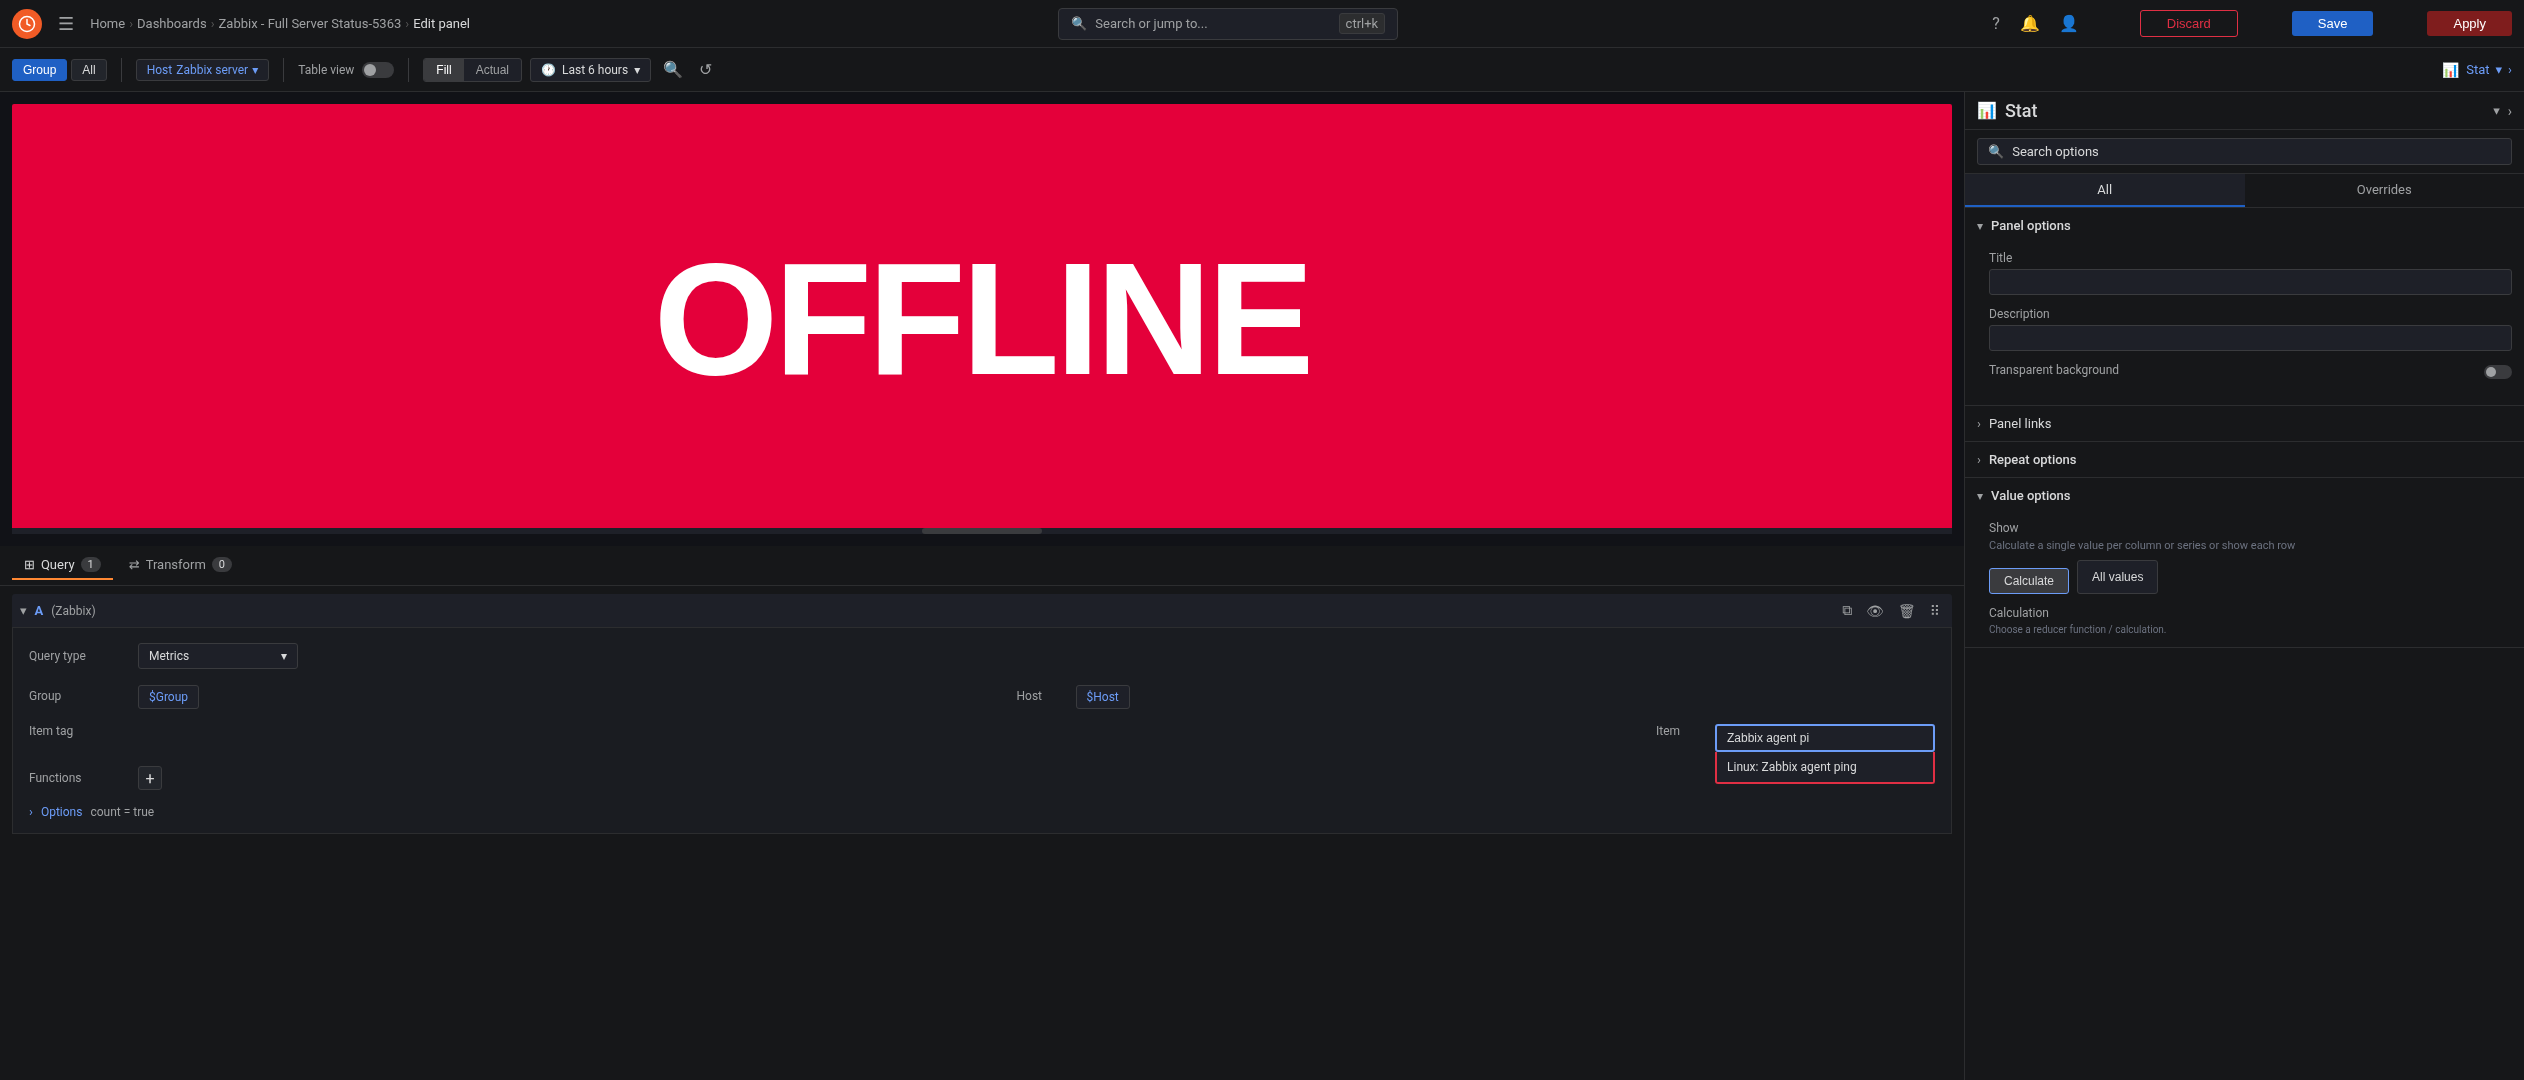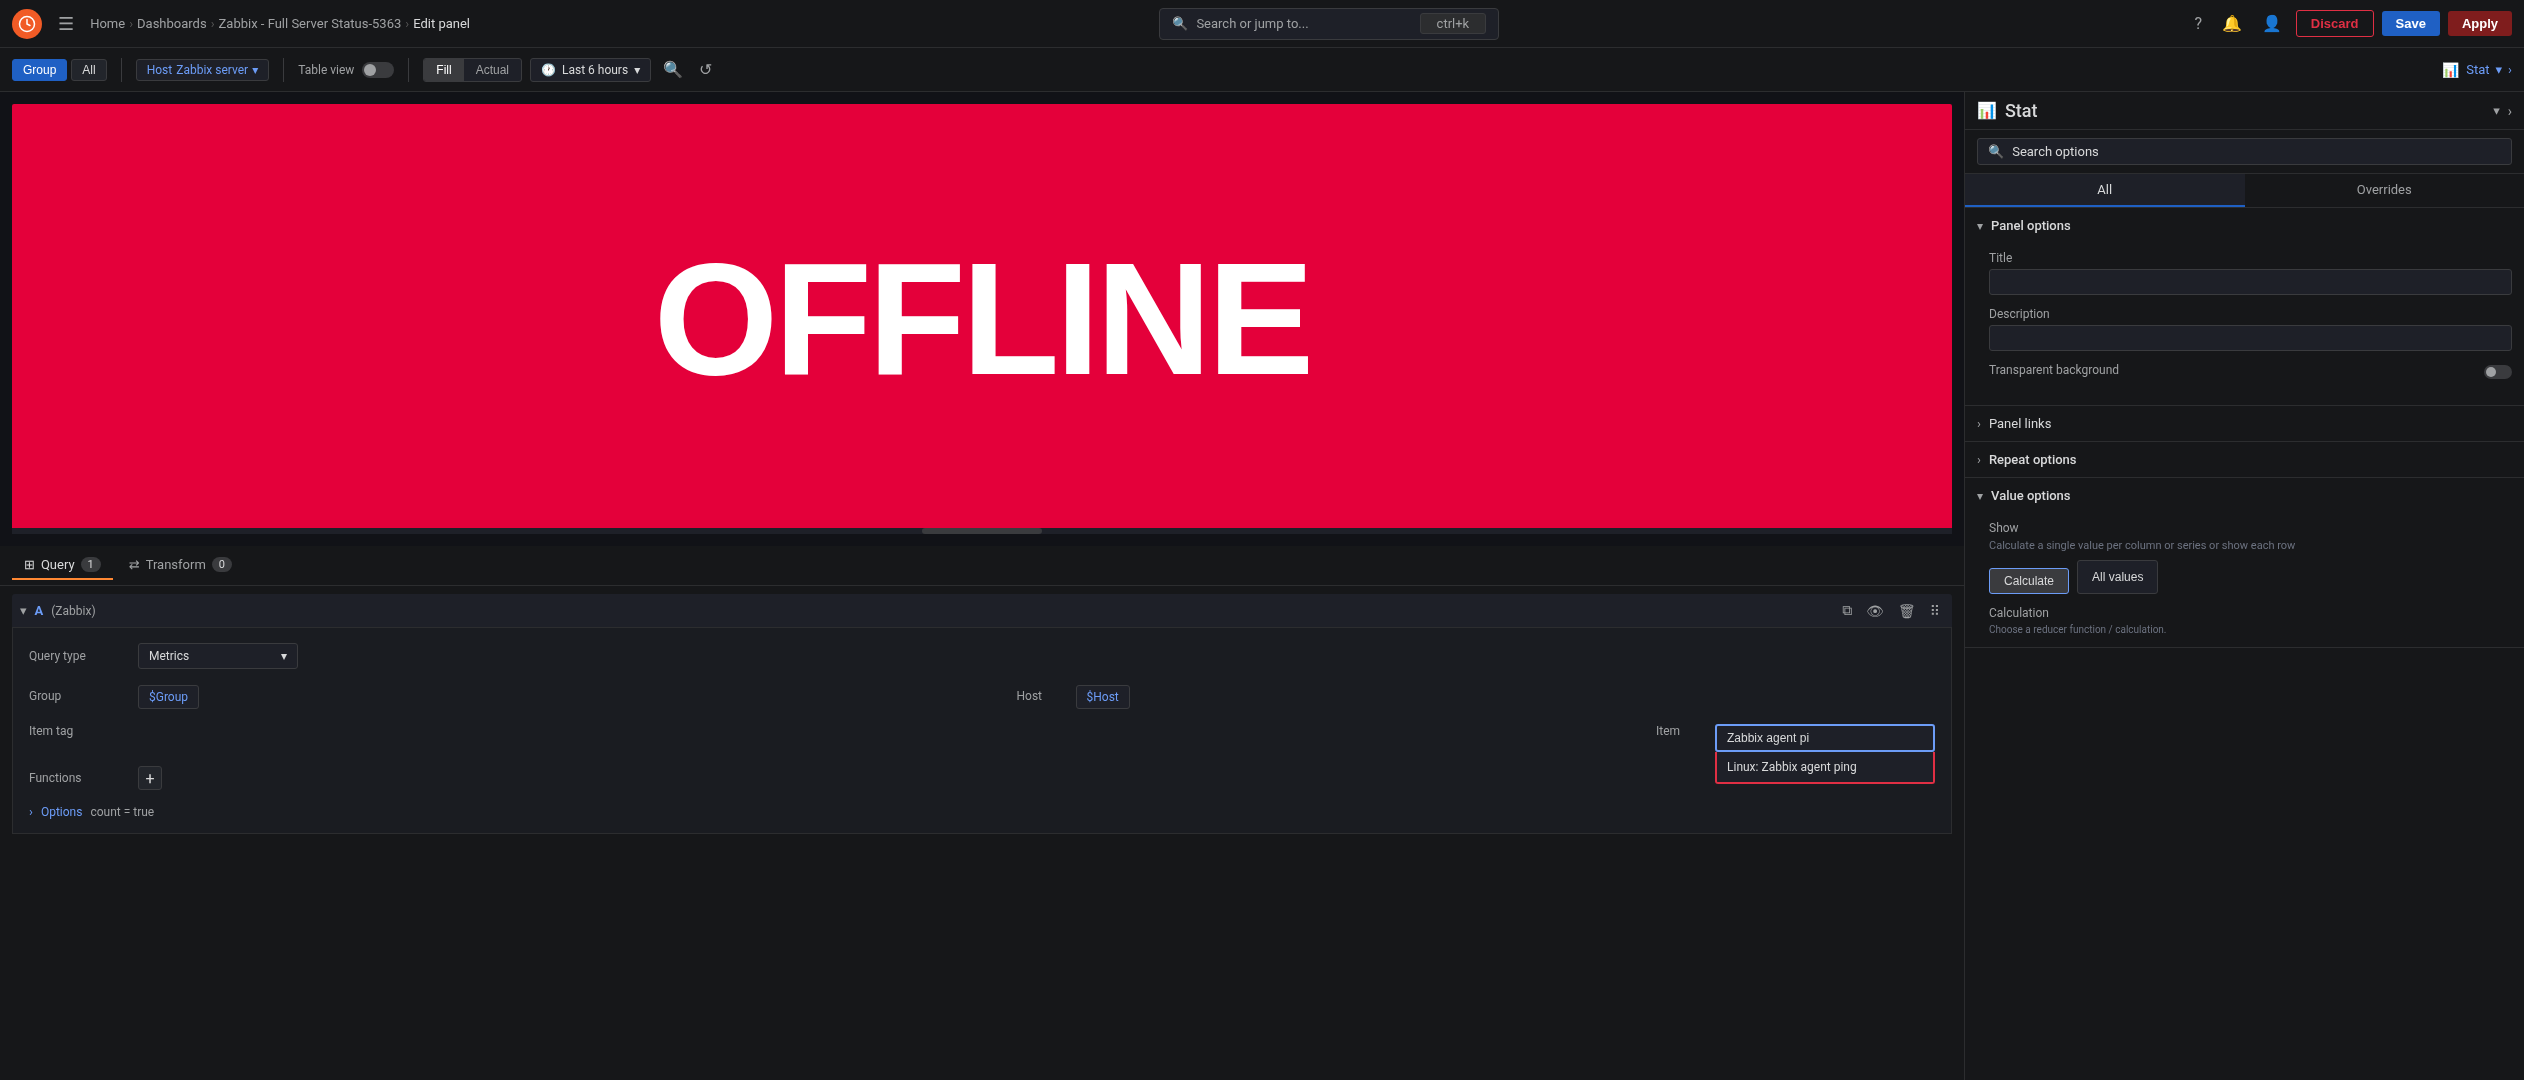--- a/index.html
+++ b/index.html
@@ -72,44 +72,45 @@
       width: 340px;
       gap: 8px;
       color: #9fa1a3;
       cursor: pointer;
     }
     .search-box span { font-size: 13px; }
     .search-kbd {
       background: #2c2d2f;
       border: 1px solid #3a3b3e;
       border-radius: 3px;
-      padding: 2px 16px;
+      padding: 2px 6px;
       font-size: 11px;
       color: #9fa1a3;
       margin-left: auto;
     }
 
     .topbar-actions {
       display: flex;
       align-items: center;
       gap: 8px;
     }
     .topbar-icon {
       color: #9fa1a3;
       font-size: 16px;
       cursor: pointer;
       padding: 4px 6px;
     }
     .btn {
-      padding: 5px 14px;
+      padding: 5px 26px;
       border-radius: 3px;
       border: none;
       cursor: pointer;
       font-size: 13px;
-      font-weight: 700;
+      font-weight: 400;
+      margin-left: 46px;
     }
     .btn-discard {
       background: transparent;
       border: 1px solid #e02f44;
       color: #e02f44;
     }
     .btn-save {
       background: #1f60c4;
       color: white;
     }

